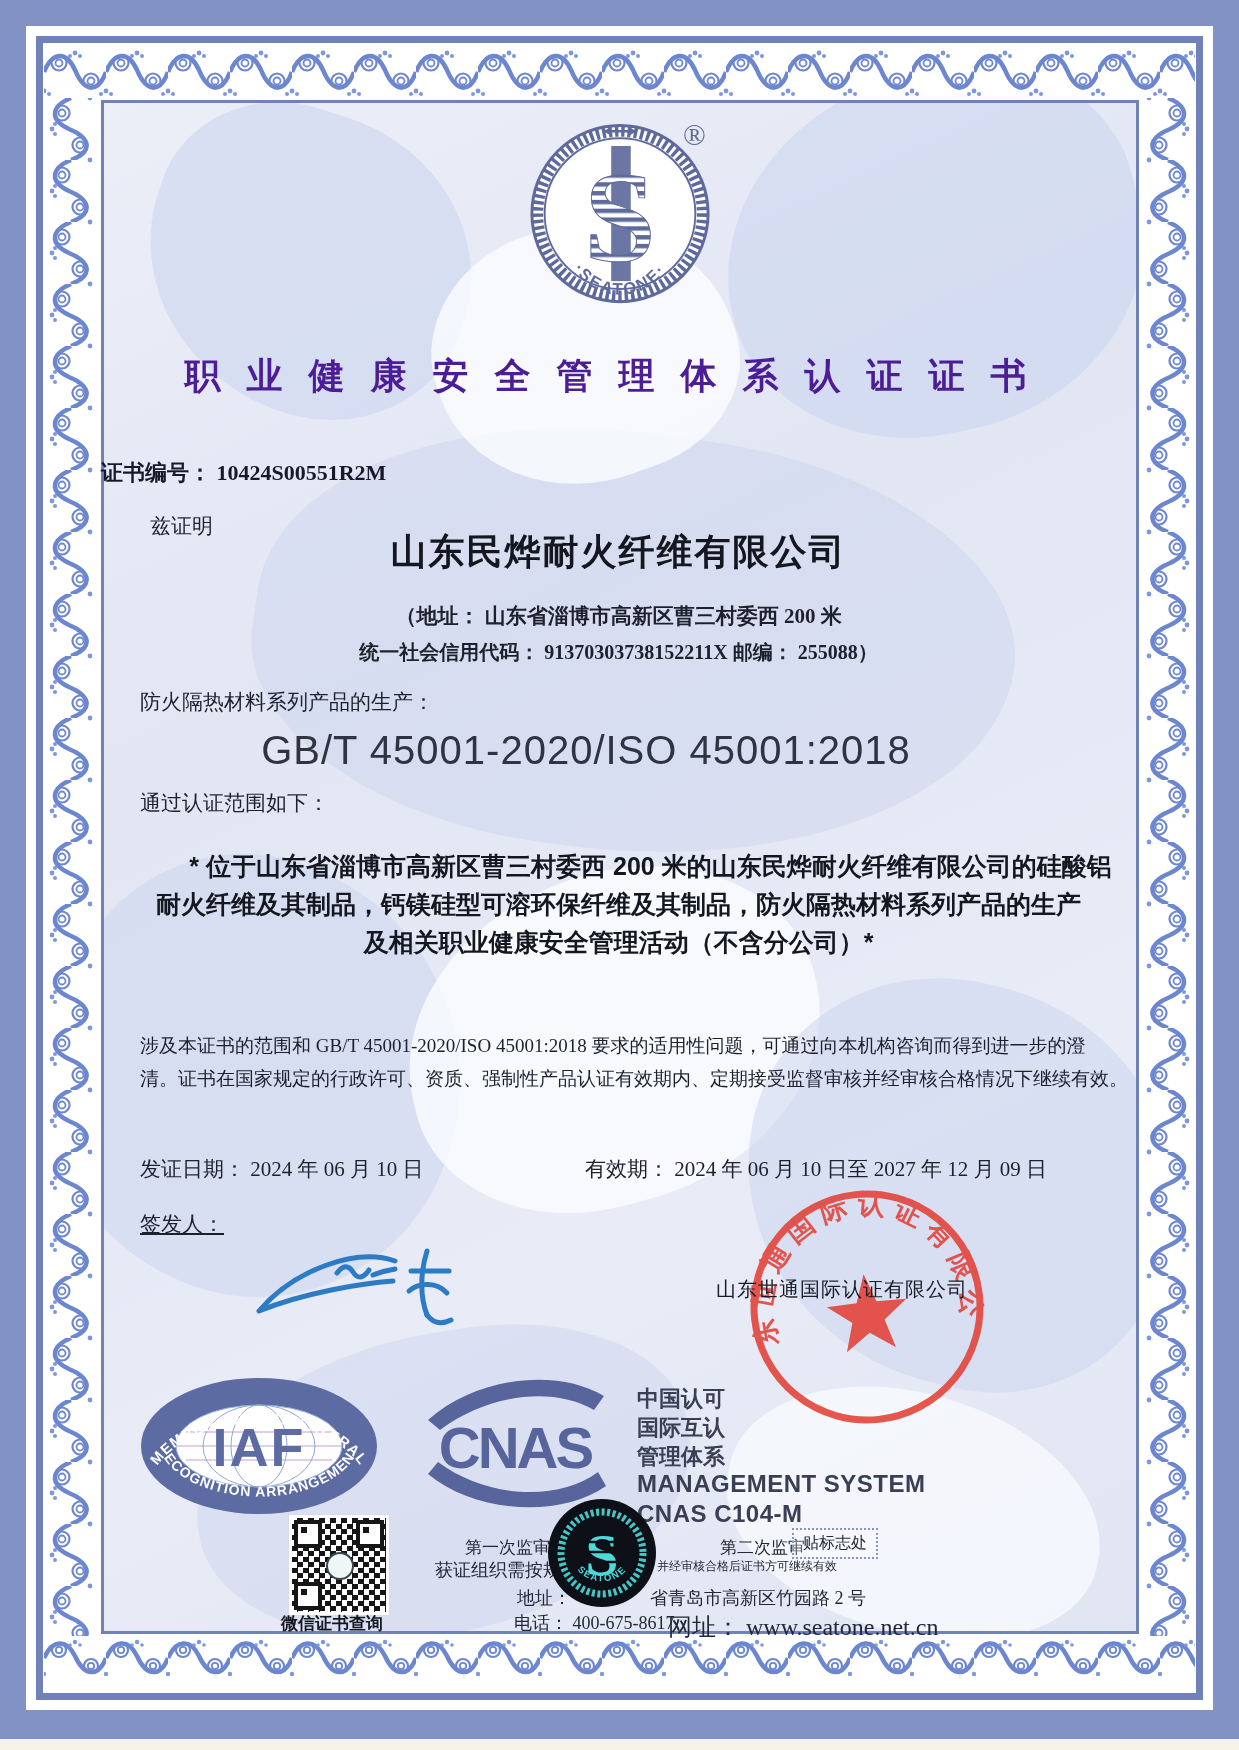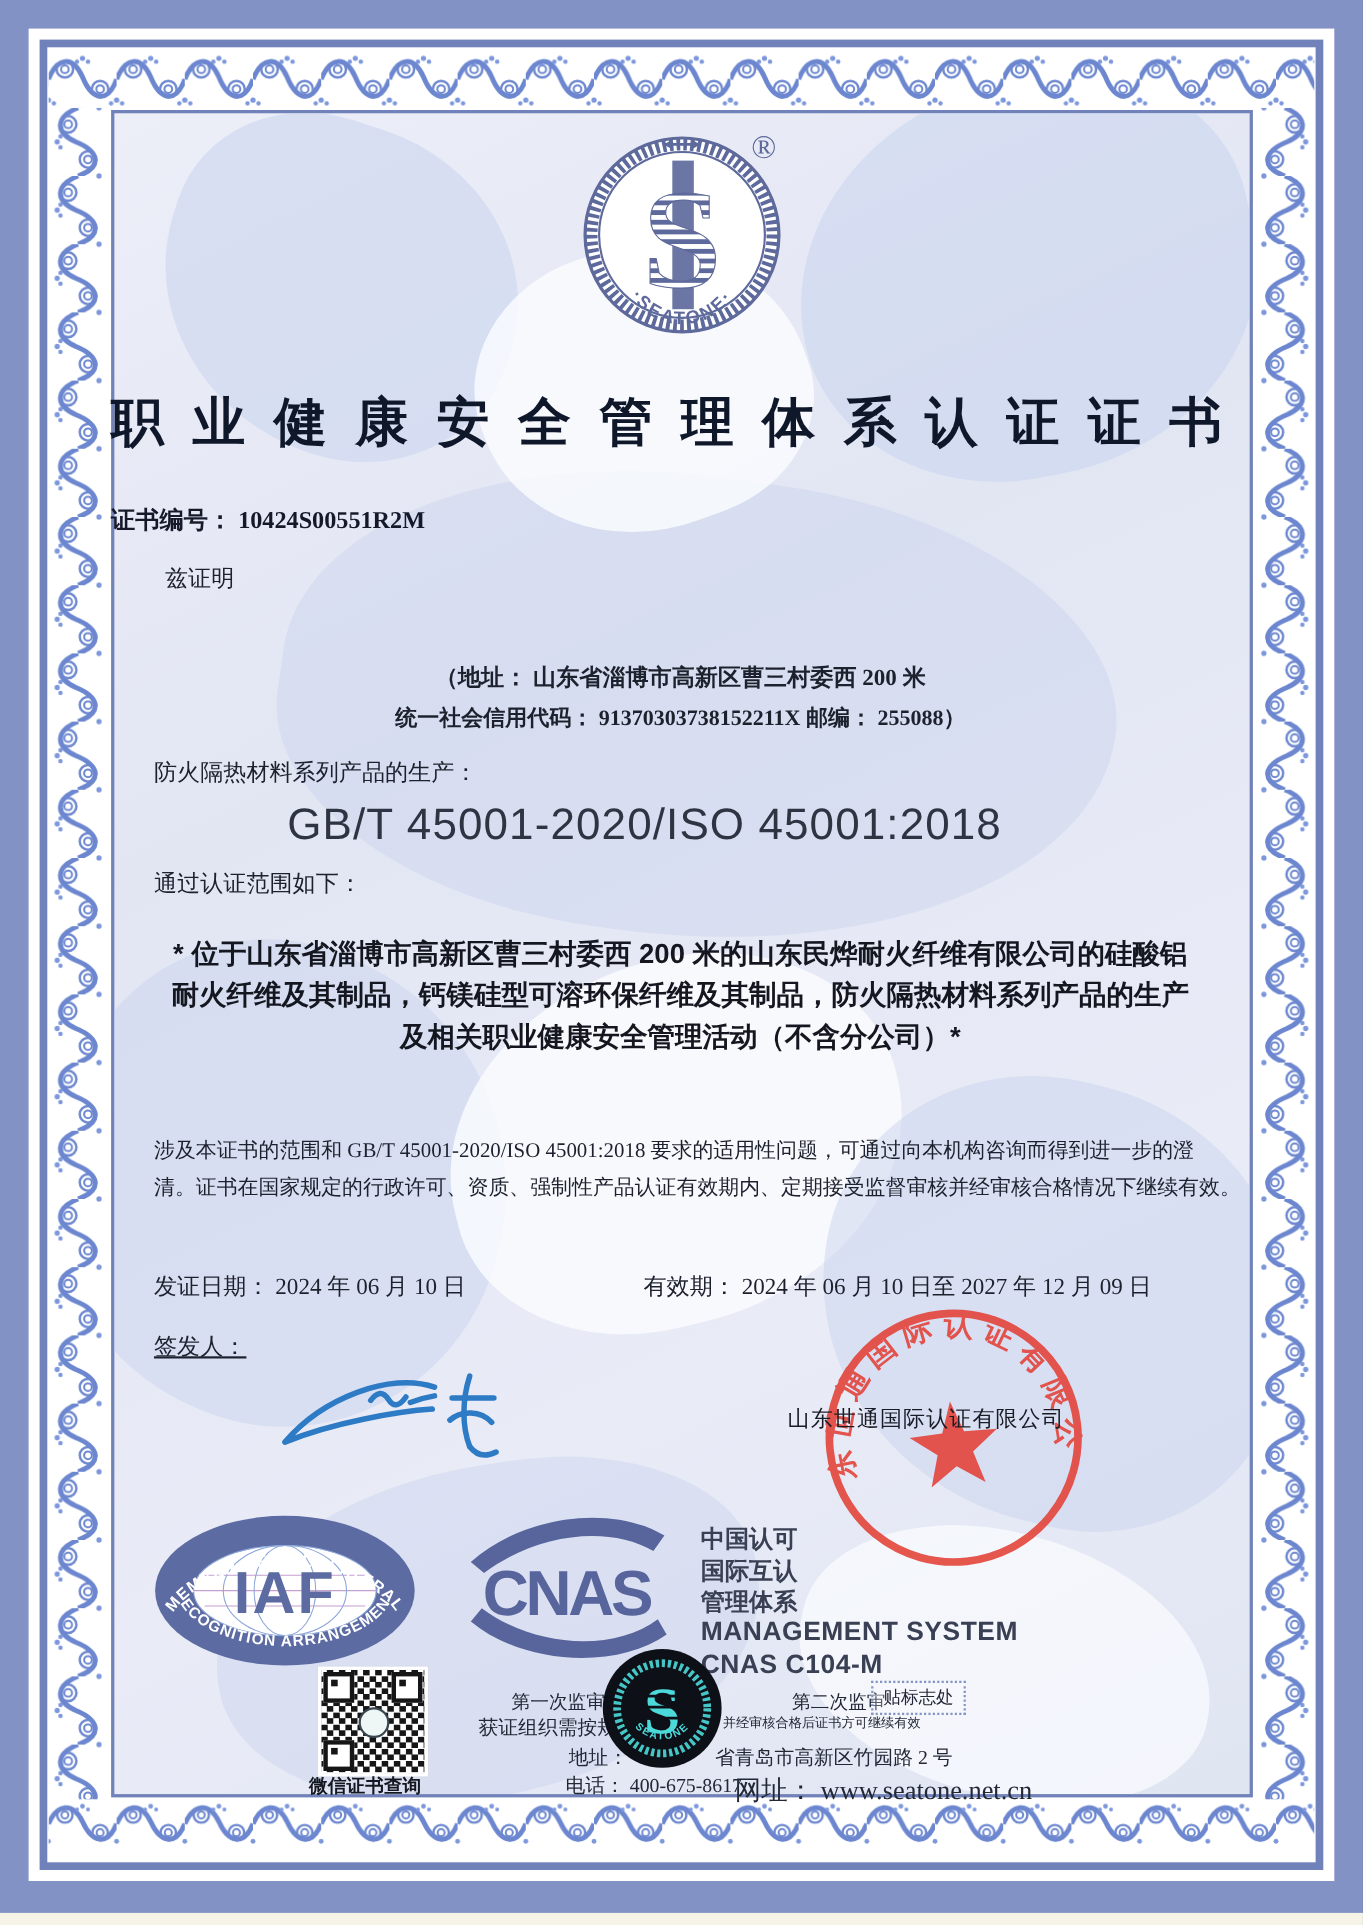--- a/index.html
+++ b/index.html
@@ -19,31 +19,31 @@
   .scan-strip{position:absolute;left:0;right:0;bottom:0;height:11px;background:#f6f3e7;}
   
   .content{position:absolute;left:101px;top:100px;right:100px;bottom:116px;border:3px solid #7182ba;
            background:linear-gradient(155deg,#eceef8 0%,#e2e6f3 35%,#e9ecf7 70%,#e0e5f2 100%);overflow:hidden;}
   .wm{position:absolute;background:#c9d3ee;opacity:.55;}
   .wm.w{background:#fbfcff;opacity:.8;}
   .txt{position:absolute;color:#1d212d;white-space:nowrap;z-index:3;}
   .serif{font-family:"Liberation Serif","DejaVu Serif",serif;}
   .sans{font-family:"Liberation Sans","DejaVu Sans",sans-serif;}
   .center{left:101px;width:1035px;text-align:center;}
-  .t-title{top:352px;font-size:48px;font-weight:bold;letter-spacing:26px;color:#0f172a;z-index:3;}
+  .t-title{top:352px;font-size:36px;font-weight:bold;letter-spacing:26px;color:#4c1d95;z-index:3;}
   .t-certno{top:458px;left:101px;width:890px;text-align:left;font-size:22px;font-weight:bold;color:#16192a;}
   .t-certify{top:512px;left:150px;font-size:21px;}
   .t-company{top:528px;font-size:36px;font-weight:bold;letter-spacing:2px;color:#14171f;}
   .t-address{top:602px;font-size:21px;font-weight:bold;}
   .t-credit{top:639px;font-size:20px;font-weight:bold;}
   .t-stdlabel{top:688px;left:140px;font-size:21px;}
   .t-standard{top:728px;left:101px;width:970px;text-align:center;font-size:40px;color:#2e3442;letter-spacing:1px;}
   .t-scopelabel{top:789px;left:140px;font-size:21px;}
   .t-scope{font-size:25px;font-weight:bold;color:#14171f;}
-  .s1{top:850px;} .s2{top:888px;} .s3{top:926px;}
+  .s1{top:850px;padding-left:32px;} .s2{top:888px;} .s3{top:926px;}
   .t-note{left:140px;width:975px;font-size:19px;color:#1d212d;}
   .n1{top:1033px;} .n2{top:1066px;} .n3{top:1099px;}
   .t-issue{top:1155px;left:140px;font-size:21px;}
   .t-valid{top:1155px;left:585px;font-size:21px;}
   .t-signer{top:1210px;left:140px;font-size:21px;text-decoration:underline;}
   .t-issuer{top:1276px;left:716px;font-size:20px;letter-spacing:1px;color:#191c26;z-index:7;}
   
   .cnas-cn{left:637px;font-size:22px;font-weight:bold;color:#3a4054;z-index:3;}
   .c1{top:1384px;} .c2{top:1413px;} .c3{top:1442px;}
   .cnas-en{left:637px;font-size:24px;font-weight:bold;color:#3a4054;letter-spacing:.5px;z-index:3;}
@@ -199,20 +199,21 @@
     <text x="95" y="143" text-anchor="middle" font-size="132" font-weight="bold" font-family="Liberation Serif, DejaVu Serif, serif" fill="url(#sstr)" stroke="#5f6a9c" stroke-width="1">S</text>
     <text font-size="17" font-weight="bold" fill="#5f6a9c" letter-spacing="2.5" font-family="Liberation Sans, DejaVu Sans, sans-serif">
       <textPath href="#seatArc" startOffset="50%" text-anchor="middle">·SEATONE·</textPath>
     </text>
   </svg>
   <div class="abs reg-mark">®</div>
 
   <div class="txt serif t-title center">职业健康安全管理体系认证证书</div>
   <div class="txt serif t-certno">证书编号： 10424S00551R2M</div>
   <div class="txt serif t-certify">兹证明</div>
+  <div class="txt sans t-company center">山东民烨耐火纤维有限公司</div>
   <div class="txt serif t-address center">（地址： 山东省淄博市高新区曹三村委西 200 米</div>
   <div class="txt serif t-credit center">统一社会信用代码： 91370303738152211X 邮编： 255088）</div>
   <div class="txt serif t-stdlabel">防火隔热材料系列产品的生产：</div>
   <div class="txt sans t-standard">GB/T 45001-2020/ISO 45001:2018</div>
   <div class="txt serif t-scopelabel">通过认证范围如下：</div>
   <div class="txt sans t-scope s1 center">* 位于山东省淄博市高新区曹三村委西 200 米的山东民烨耐火纤维有限公司的硅酸铝</div>
   <div class="txt sans t-scope s2 center">耐火纤维及其制品，钙镁硅型可溶环保纤维及其制品，防火隔热材料系列产品的生产</div>
   <div class="txt sans t-scope s3 center">及相关职业健康安全管理活动（不含分公司）*</div>
   <div class="txt serif t-note n1">涉及本证书的范围和 GB/T 45001-2020/ISO 45001:2018 要求的适用性问题，可通过向本机构咨询而得到进一步的澄</div>
   <div class="txt serif t-note n2">清。证书在国家规定的行政许可、资质、强制性产品认证有效期内、定期接受监督审核并经审核合格情况下继续有效。</div>

